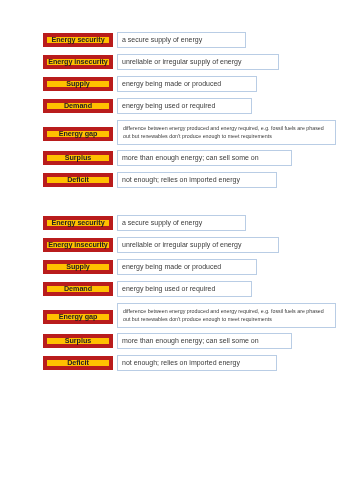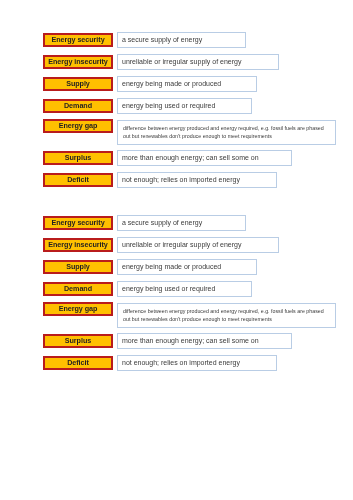--- a/index.html
+++ b/index.html
@@ -39,34 +39,34 @@
   }
 
   
   .term-chip {
     position: absolute;
     left: 43px;
     top: 2px;
     width: 70px;
     height: 14px;
     background: #FFC000;
-    border: 2px solid #b91c1c;
+    border: 4px solid #b91c1c;
     box-sizing: border-box;
     display: flex;
     align-items: center;
     justify-content: center;
     color: #231f20;
     font-size: 7.2px;
     font-weight: bold;
     letter-spacing: -0.05px;
     line-height: 1;
     white-space: nowrap;
   }
   .row-gap .term-chip {
-    top: 0;
+    top: 8px;
     text-align: center;
   }
 
   
   .def-box {
     position: absolute;
     left: 117px;
     top: 1px;
     height: 16px;
     background: #ffffff;

